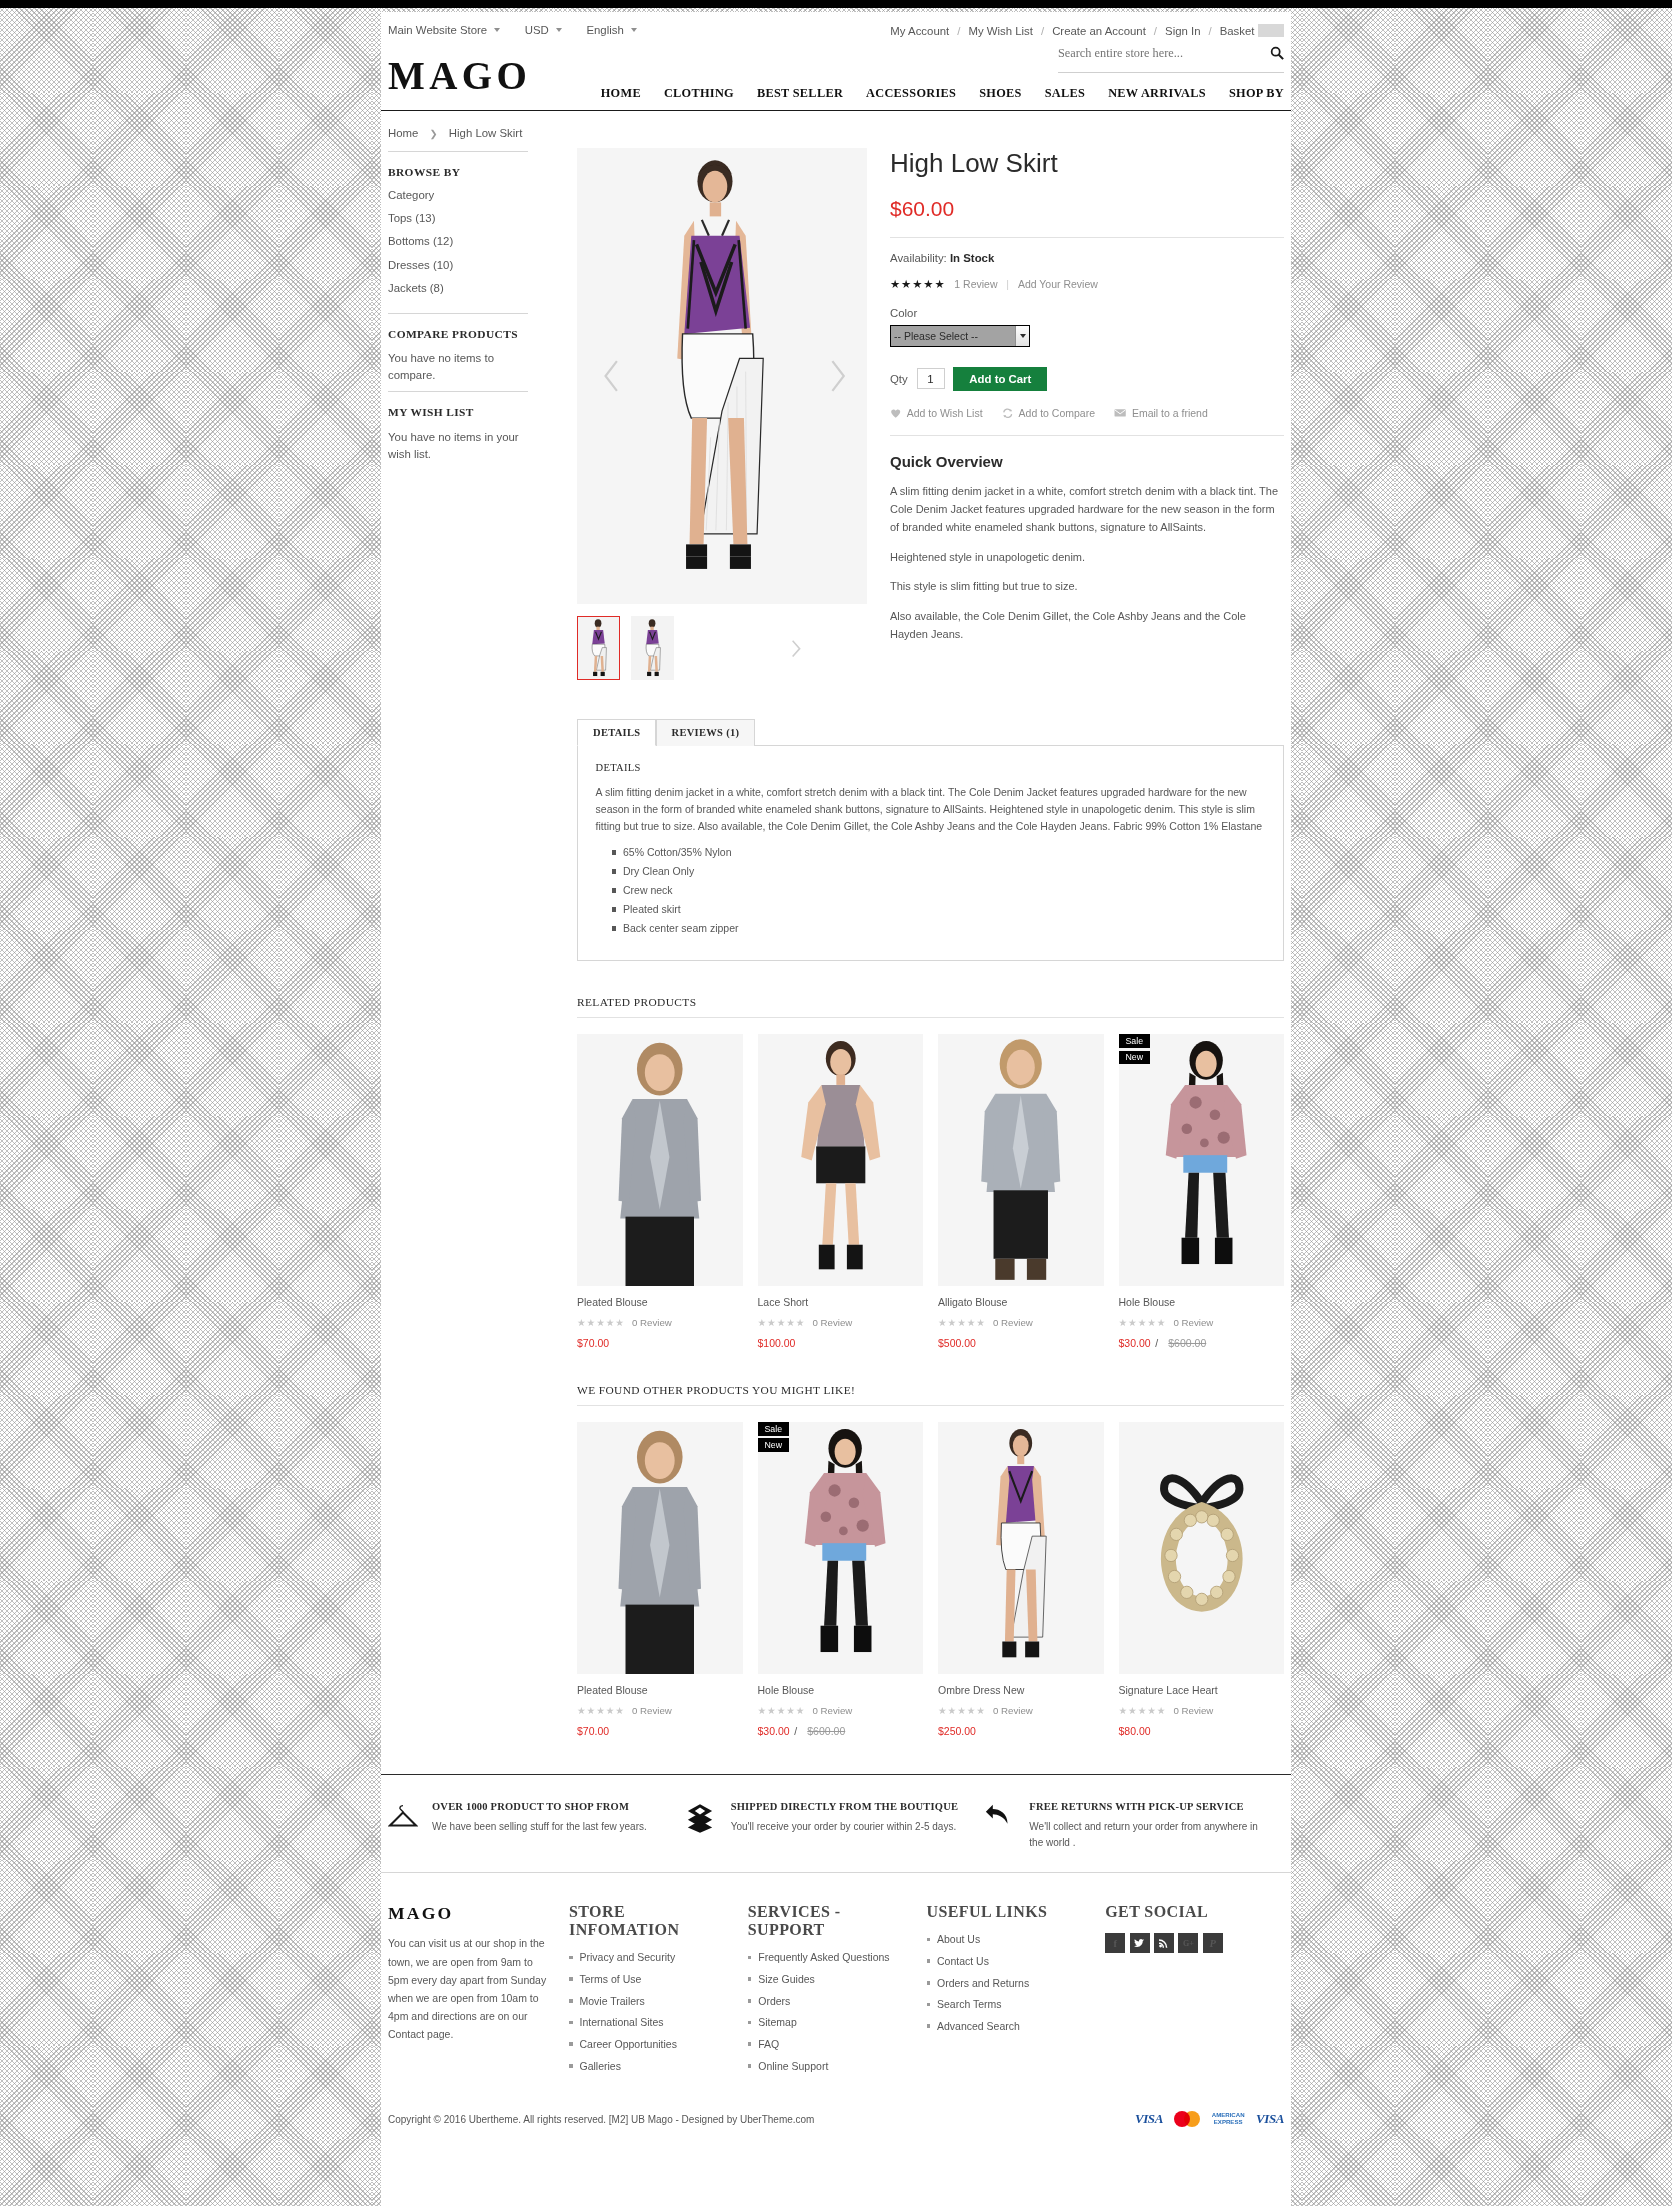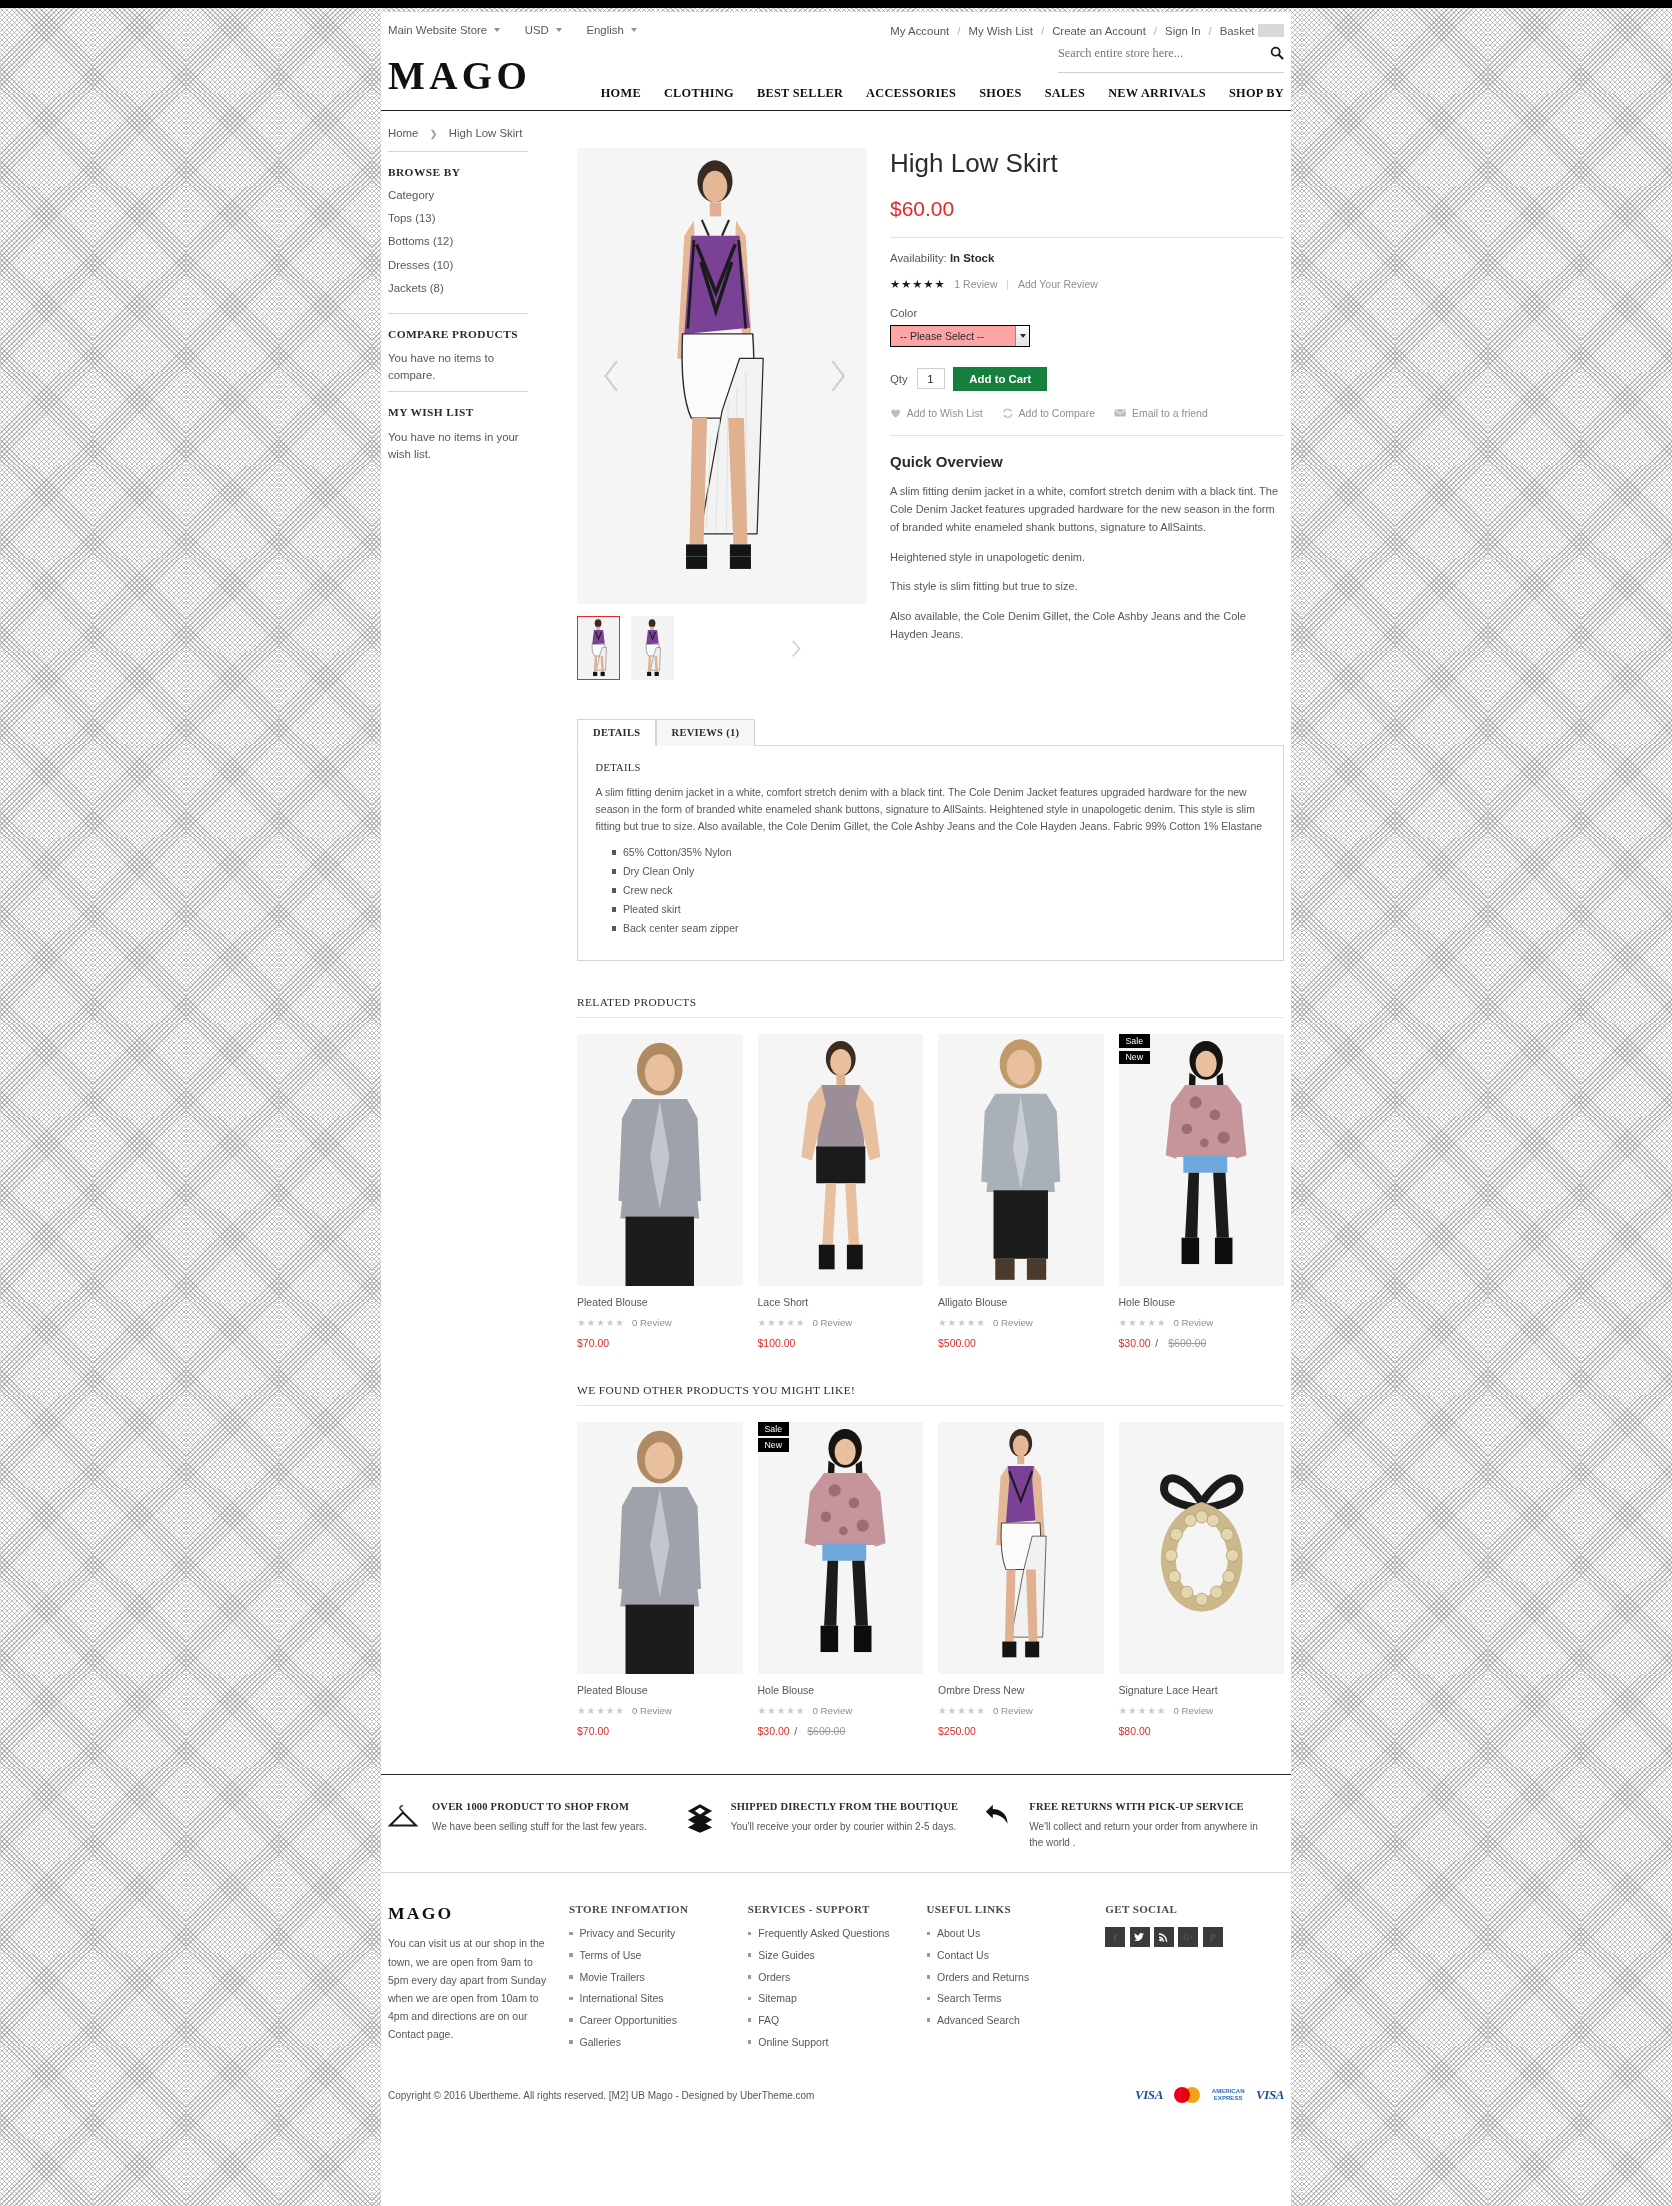--- a/index.html
+++ b/index.html
@@ -184,22 +184,22 @@
   .ratingrow a { color: #8f8f8f; text-decoration: none; }
   .ratingrow .pipe { color: #cfcfcf; }
   .fieldlabel { margin-top: 16px; font-size: 11.4px; color: #575757; }
   .selectwrap { margin-top: 6.1px; width: 140px; position: relative; }
   .selectwrap select {
     width: 140px; height: 22px;
     border: 0.9px solid #000;
     font-family: "Liberation Sans", sans-serif;
     font-size: 10.5px;
     color: #2b2b2b;
-    padding-left: 9px;
-    background: #fca5a5;
+    padding-left: 3px;
+    background: #a3a3a3;
     -webkit-appearance: none; appearance: none;
   }
   .selectwrap .sel-arrow {
     position: absolute; right: 0.9px; top: 0.9px;
     width: 14px; height: 20px;
     background: linear-gradient(#fdfdfd,#e2e2e2);
     border-left: 0.9px solid #8f8f8f;
     display: flex; align-items: center; justify-content: center;
     pointer-events: none;
   }
@@ -311,21 +311,21 @@
   .footer { display: flex; padding: 30px 7px 0 7px; }
   .f-about { width: 181px; flex: 0 0 181px; padding-right: 21px; }
   .f-logo {
     font-family: "Liberation Serif", serif;
     font-size: 17.6px; font-weight: bold; letter-spacing: 2.2px; color: #111;
   }
   .f-about p { font-size: 10.5px; line-height: 1.72; margin-top: 10.5px; }
   .f-col { flex: 1; padding-right: 16px; }
   .f-h {
     font-family: "Liberation Serif", serif;
-    font-weight: bold; font-size: 11px; letter-spacing: 0.4px;
+    font-weight: bold; font-size: 16px; letter-spacing: 0.4px;
     color: #4a4a4a; margin-bottom: 12.3px;
   }
   .f-col ul { list-style: none; }
   .f-col li { position: relative; padding-left: 10.5px; margin-bottom: 9.7px; }
   .f-col li::before {
     content: ""; position: absolute; left: 0; top: 4.4px;
     width: 3.5px; height: 3.5px; background: #9a9a9a;
   }
   .f-col a { font-size: 10.5px; color: #575757; text-decoration: none; }
   .social { display: flex; gap: 4.4px; }

